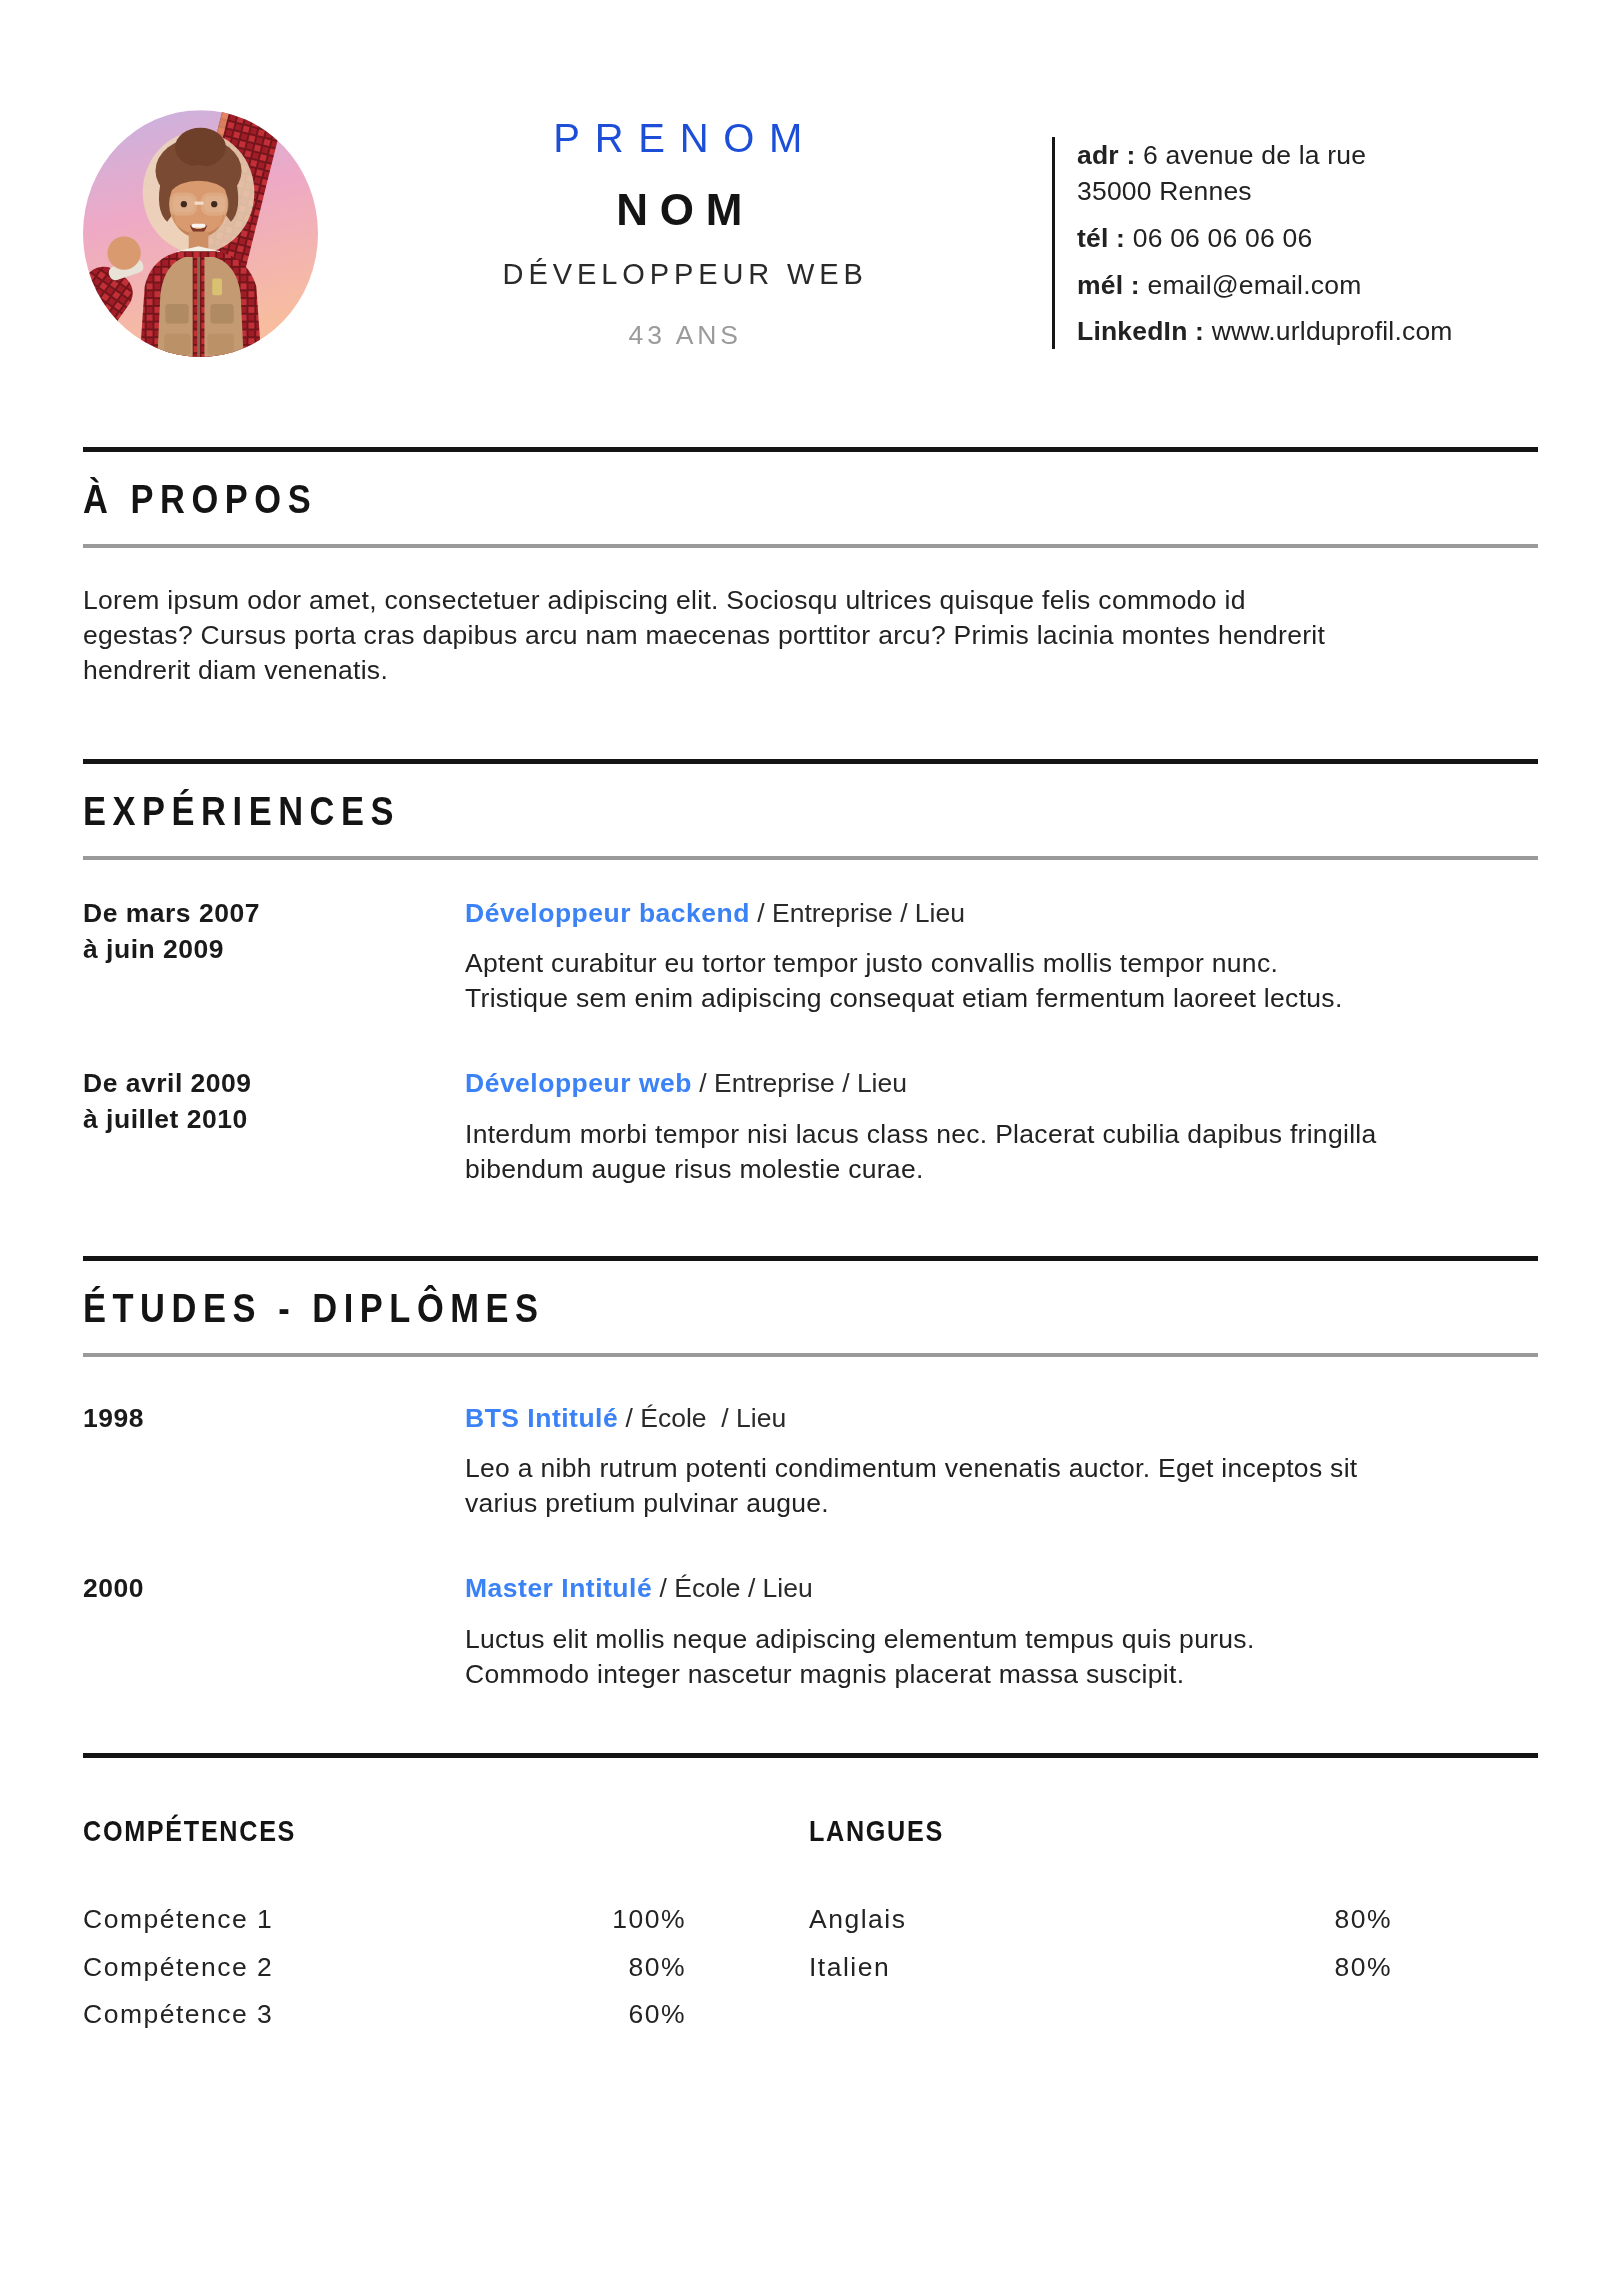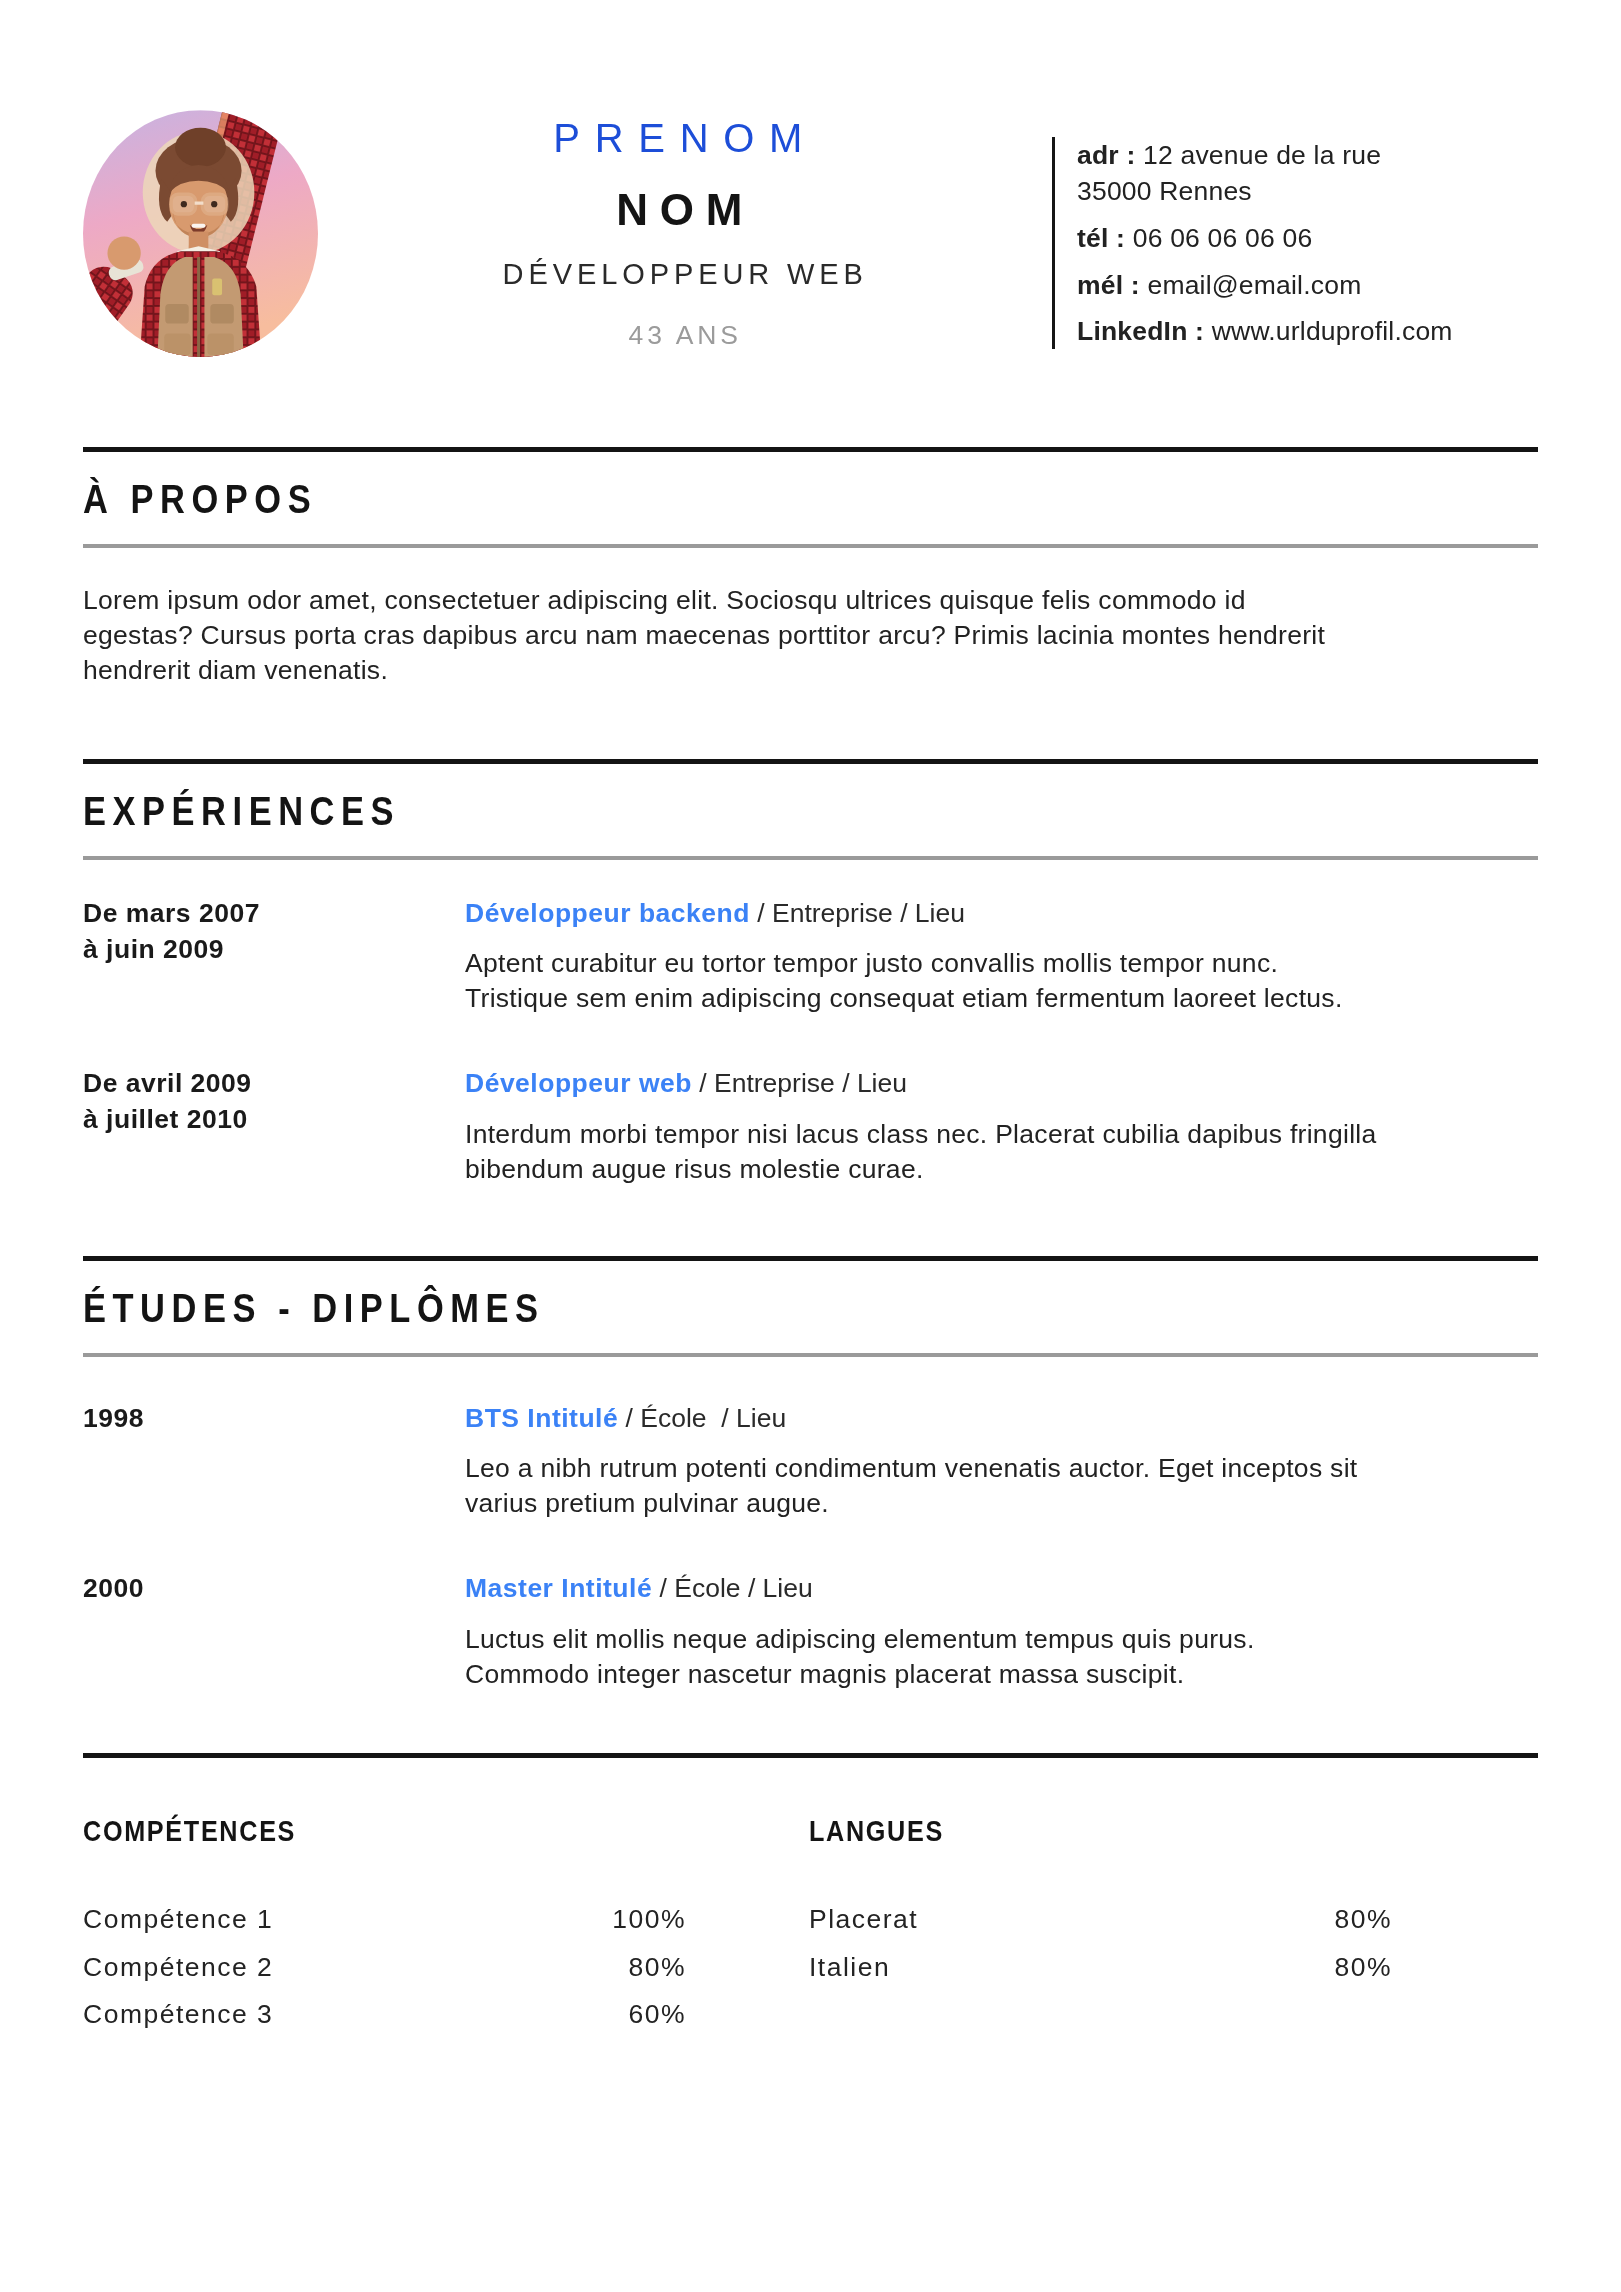--- a/index.html
+++ b/index.html
@@ -143,21 +143,21 @@
 
     <div class="name-block">
       <div class="first-name">PRENOM</div>
       <div class="last-name">NOM</div>
       <div class="job-title">DÉVELOPPEUR WEB</div>
       <div class="age">43 ANS</div>
     </div>
 
     <div class="contact">
       <div class="contact-item">
-        <div><span class="c-label">adr :</span> <span>12 avenue de la rue</span></div>
+        <div><span class="c-label">adr :</span> <span>6 avenue de la rue</span></div>
         <div>35000 Rennes</div>
       </div>
       <div class="contact-item">
         <span class="c-label">tél :</span> <span>06 06 06 06 06</span>
       </div>
       <div class="contact-item">
         <span class="c-label">mél :</span> <span>email@email.com</span>
       </div>
       <div class="contact-item">
         <span class="c-label">LinkedIn :</span> <span>www.urlduprofil.com</span>
@@ -273,21 +273,21 @@
             <span>Compétence 3</span>
             <span>60%</span>
           </div>
         </div>
       </div>
 
       <div class="col-langs">
         <h3 class="col-title"><span class="cond">LANGUES</span></h3>
         <div class="rows">
           <div class="row">
-            <span>Placerat</span>
+            <span>Anglais</span>
             <span>80%</span>
           </div>
           <div class="row">
             <span>Italien</span>
             <span>80%</span>
           </div>
         </div>
       </div>
 
     </div>

